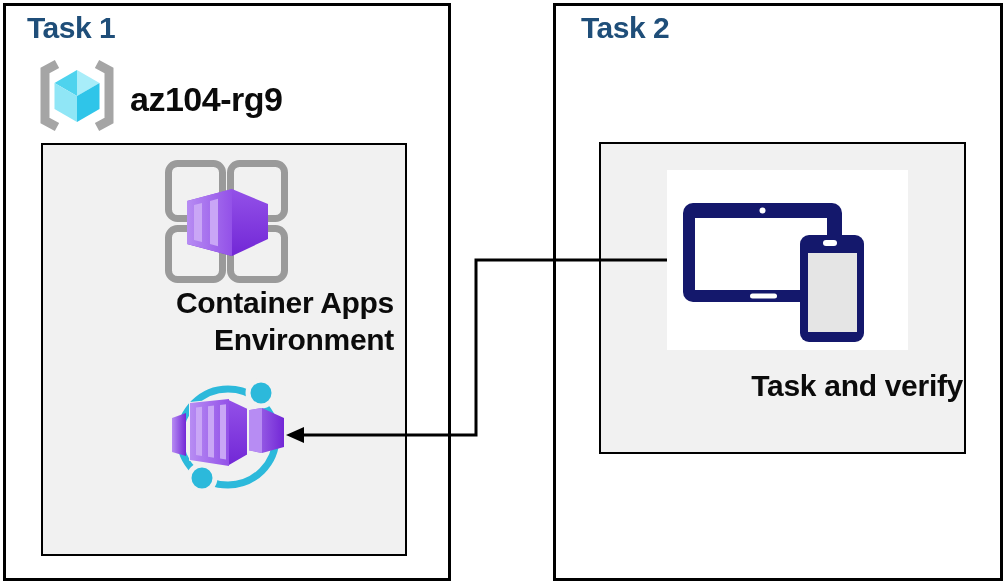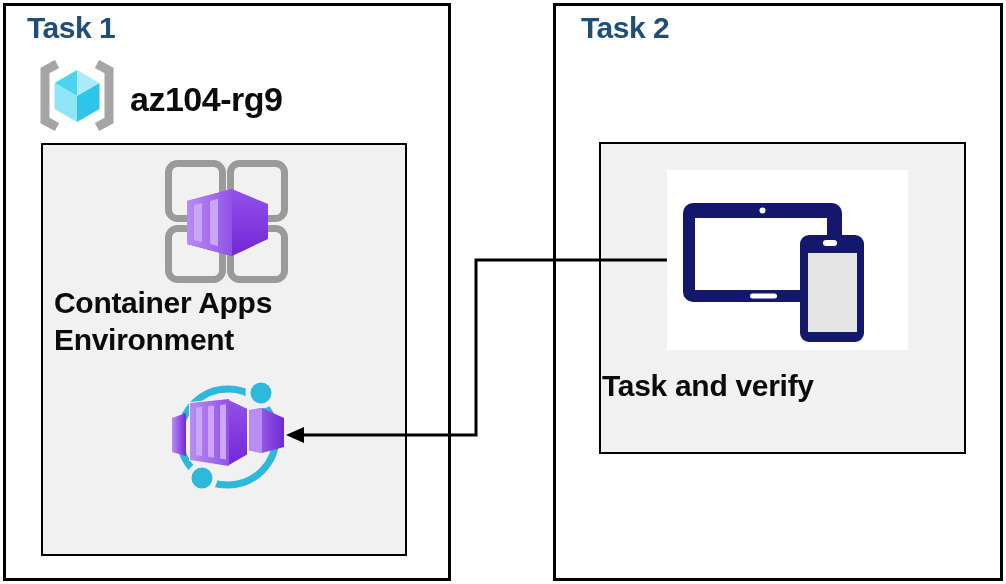--- a/index.html
+++ b/index.html
@@ -27,21 +27,21 @@
   }
   .panel1{left:41px;top:143px;width:366px;height:413px;}
   .panel2{left:599px;top:142px;width:367px;height:312px;}
   .icon-abs{position:absolute;}
   .rg-row-name{
     position:absolute;left:130px;top:72px;
     font-weight:bold;font-size:34px;letter-spacing:-.5px;
     color:var(--label-text,#0B0B0B);white-space:nowrap;margin-top:8px;
   }
   .diagram-label{
-    position:absolute;text-align:left;font-weight:bold;font-size:30px;
+    position:absolute;text-align:right;font-weight:bold;font-size:30px;
     line-height:37px;letter-spacing:-.3px;color:var(--label-text,#0B0B0B);
   }
   .cae-label{left:54px;top:284px;width:340px;}
   .ca-label{left:41px;top:499px;width:366px;}
   .tv-label{left:602px;top:367px;width:361px;}
   .device-card{position:absolute;left:667px;top:170px;width:241px;height:180px;background:#fff;}
   .arrow-layer{position:absolute;left:0;top:0;pointer-events:none;}
   svg{display:block;}
   .bracket{stroke:var(--bracket-gray,#A5A5A5);stroke-width:9;fill:none;}
   .grid-sq{stroke:var(--grid-gray,#9A9A9A);stroke-width:7;fill:none;}

